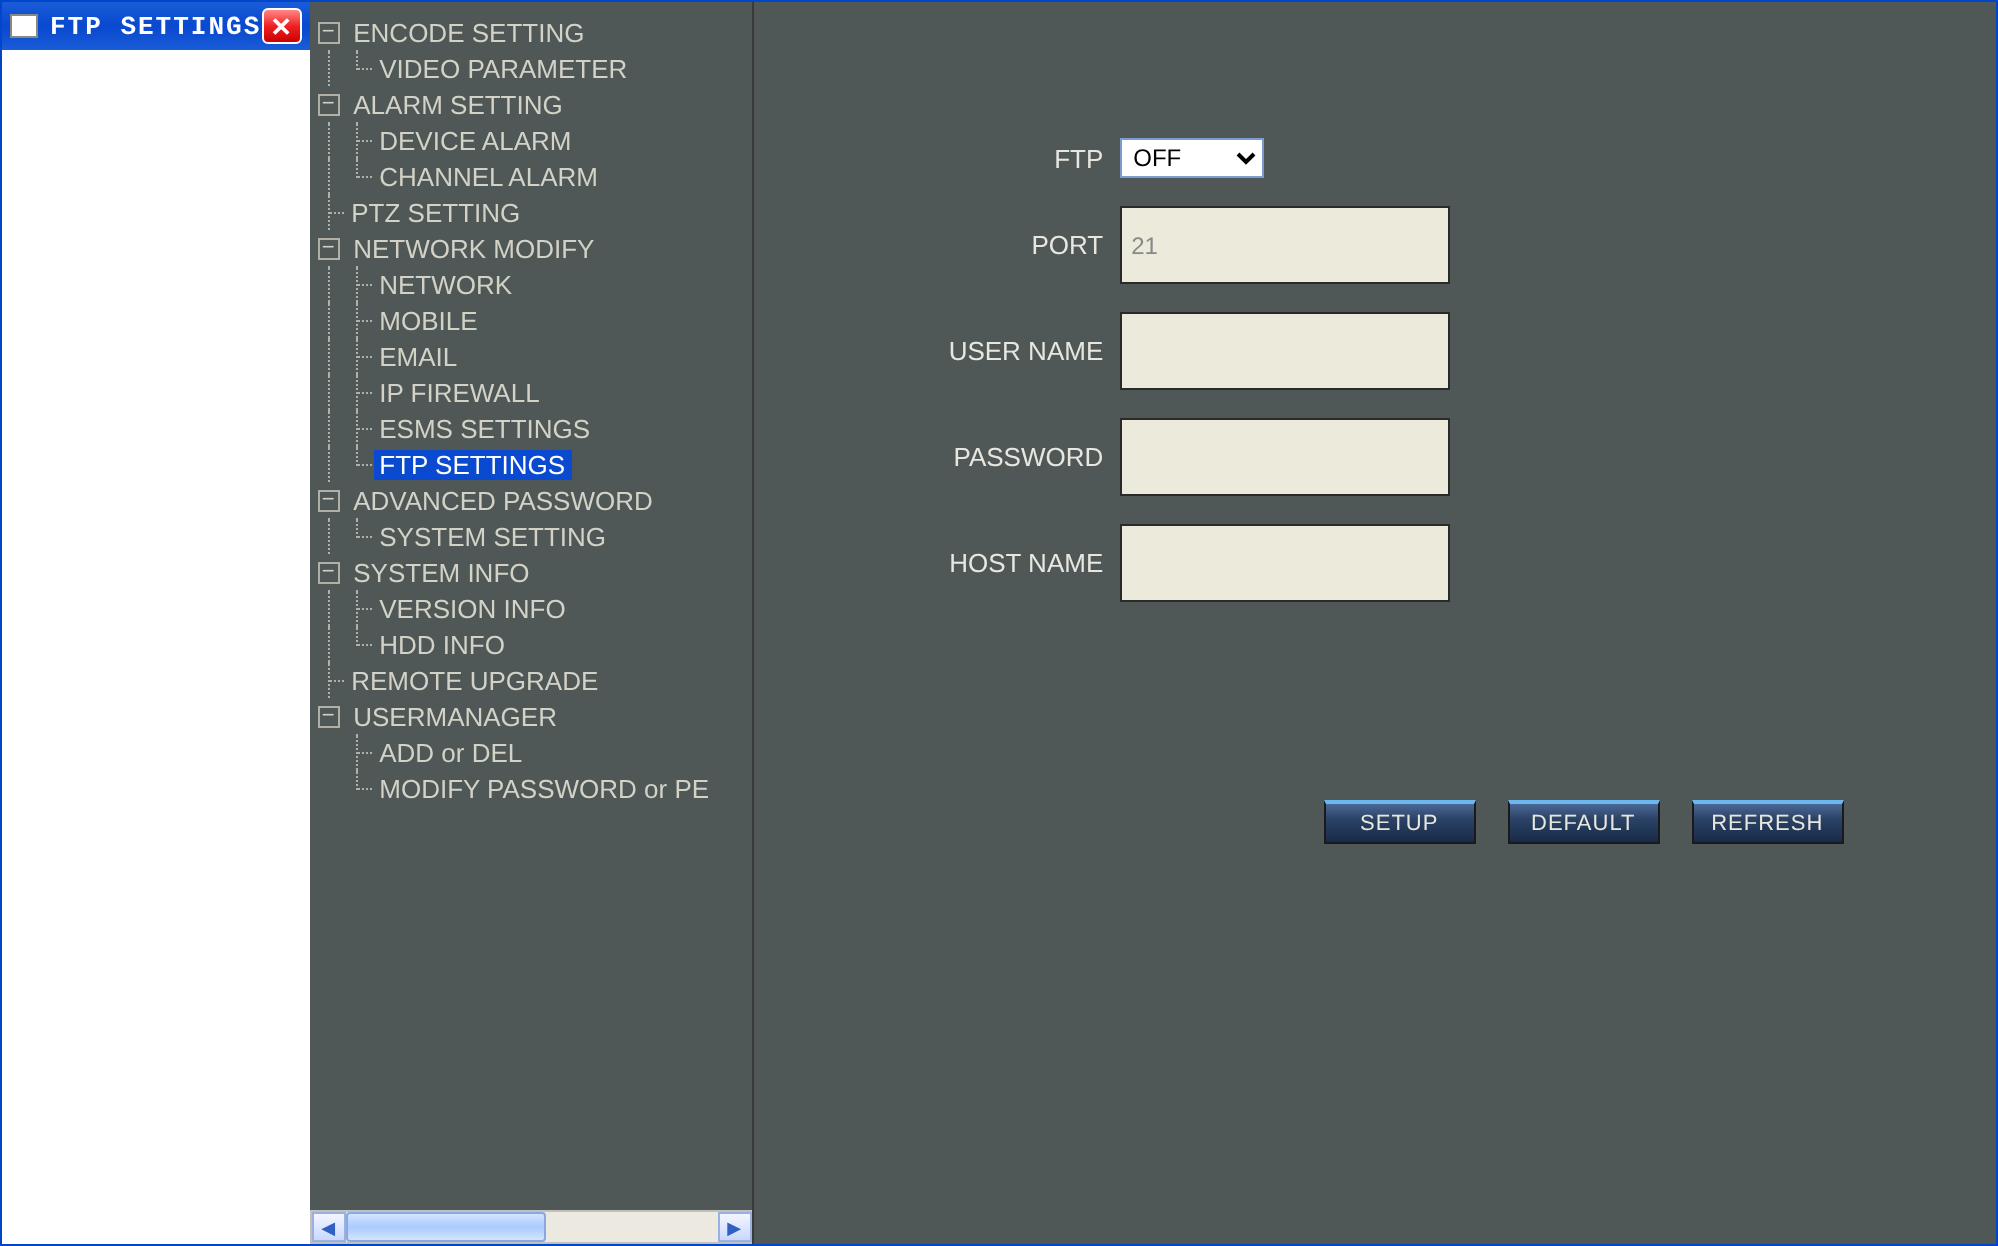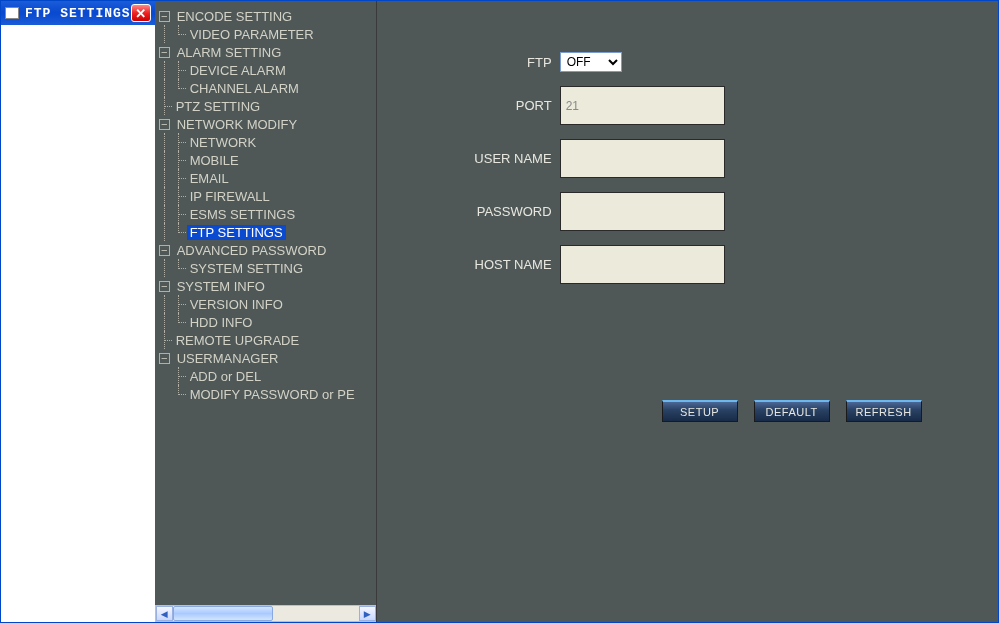--- a/index.html
+++ b/index.html
@@ -180,37 +180,37 @@
     top: 0;
     width: 100px;
     height: 100%;
     background: linear-gradient(to bottom, #d4e4ff, #aacaff, #d4e4ff);
     border: 1px solid #8aa8e0;
     border-radius: 2px;
   }
   .main {
     flex: 1;
     background: #4f5857;
-    padding: 51px 30px;
+    padding: 68px 30px;
     color: #e7e7df;
     position: relative;
   }
   .form-row {
     display: flex;
     align-items: center;
     margin-bottom: 14px;
   }
   .form-label {
     width: 145px;
     text-align: right;
     margin-right: 8px;
     font-size: 13px;
   }
   .form-select {
-    width: 62px;
+    width: 72px;
     height: 20px;
     background: #fff;
     border: 1px solid #7a9ccf;
     font-size: 12px;
     padding: 1px 2px;
   }
   .form-input {
     width: 165px;
     height: 39px;
     background: #eceadb;

